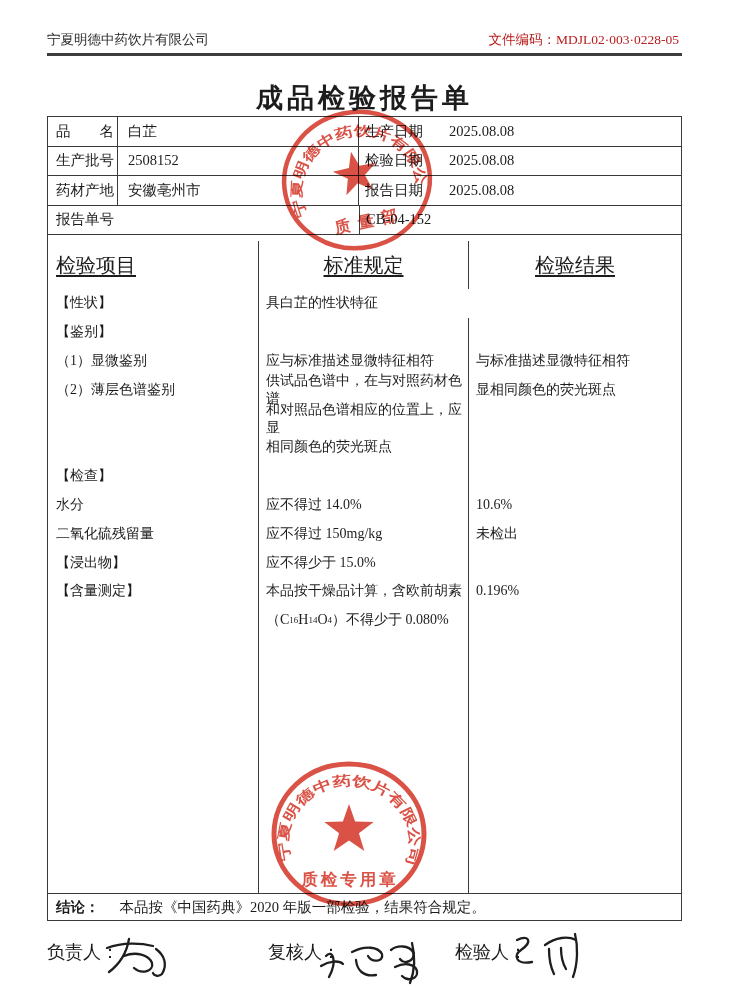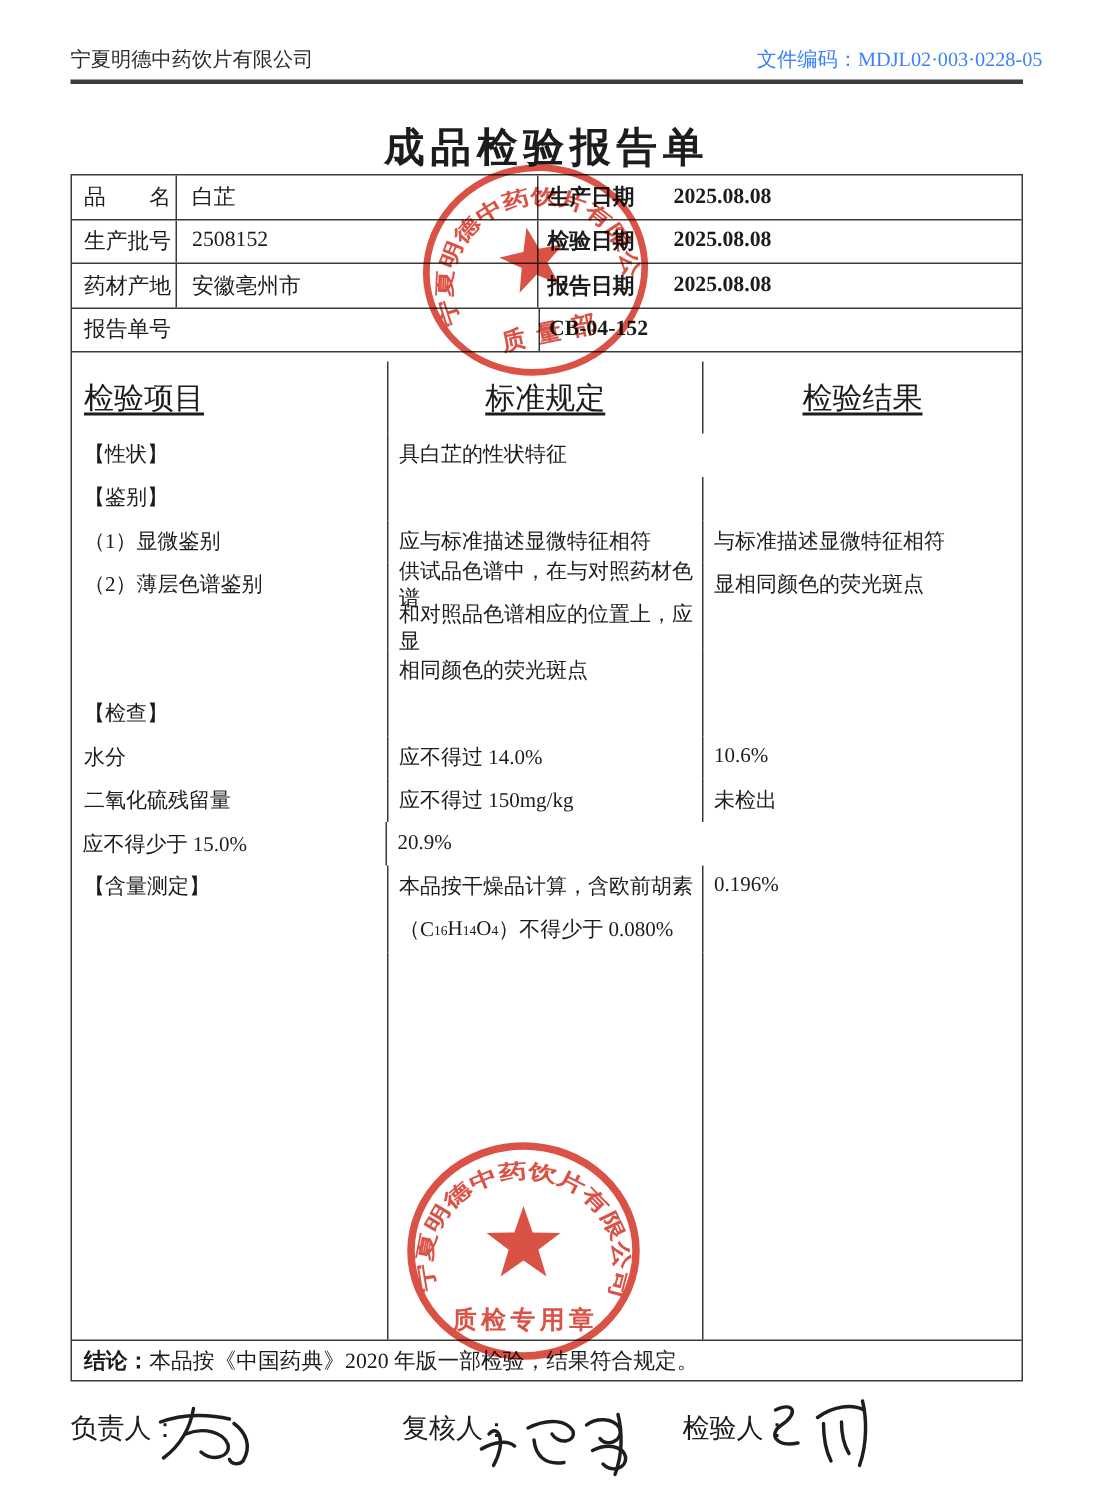--- a/index.html
+++ b/index.html
@@ -4,51 +4,51 @@
 <style>
   * { margin:0; padding:0; box-sizing:border-box; }
   html,body { background:#ffffff; }
   .page {
     position:relative; width:729px; height:1000px; background:#fff;
     font-family:"Liberation Serif","DejaVu Serif",serif;
     color:#1c1c1c; overflow:hidden;
   }
   
   .hdr-left  { position:absolute; left:47px;  top:31px; font-size:13.5px; color:#2b2b2b; }
-  .hdr-right { position:absolute; right:34px; top:31px; font-size:13.5px; color:#3b82f6; }
+  .hdr-right { position:absolute; right:50px; top:31px; font-size:13.5px; color:#b91c1c; }
   .hdr-rule  { position:absolute; left:47px; top:53px; width:635px; height:3px; background:#3d3d3d; }
   .title { position:absolute; left:0; top:80px; width:100%; text-align:center;
            font-size:27px; font-weight:bold; letter-spacing:4px; }
   
   .doc-box {
     position:absolute; left:47px; top:116px; width:635px; height:805px;
     border:1.5px solid #3a3a3a; display:flex; flex-direction:column;
     font-size:14.5px;
   }
   
   .i-row { display:flex; height:29.5px; border-bottom:1px solid #3a3a3a; align-items:stretch; }
   .i-label { width:70px; border-right:1px solid #3a3a3a; padding-left:8px; display:flex; align-items:center; }
   .i-value { width:241px; border-right:1px solid #3a3a3a; padding-left:10px; display:flex; align-items:center; }
-  .i-right { flex:1; padding-left:6px; display:flex; align-items:center;font-weight:bold; }
+  .i-right { flex:1; padding-left:6px; display:flex; align-items:center; }
   .i-rlabel { width:84px; }
   .i-left4 { width:312px; border-right:1px solid #3a3a3a; padding-left:8px; display:flex; align-items:center; }
   
   .m-sec { flex:1; display:flex; flex-direction:column; font-size:14px; }
   .m-row { display:flex; height:28.8px; align-items:center; }
   .m-row.hdr { height:54px; align-items:flex-start; padding-top:6px; font-size:20px; }
   .m-c1 { width:211px; padding-left:8px;  border-right:1px solid #3a3a3a; align-self:stretch; display:flex; align-items:center; }
   .m-c2 { width:210px; padding-left:7px;  border-right:1px solid #3a3a3a; align-self:stretch; display:flex; align-items:center; }
   .m-c3 { flex:1;      padding-left:7px;  align-self:stretch; display:flex; align-items:center; }
   .m-row.hdr .m-c2, .m-row.hdr .m-c3 { justify-content:center; padding-left:0; }
   .m-row.fill { flex:1; }
   .uline { text-decoration:underline; text-underline-offset:3px; }
   sub { font-size:9px; }
   
   .concl { border-top:1px solid #3a3a3a; height:27px; display:flex; align-items:center;
-           padding-left:8px; font-size:14.5px; }
+           padding-left:8px; font-size:14.5px;gap:20px; }
   .concl b { font-weight:bold; }
   
   .sig-label { position:absolute; font-size:18px; }
   .sig-svg { position:absolute; }
   .sig-svg path { stroke:#1e1e1e; stroke-width:2.3; fill:none; stroke-linecap:round; stroke-linejoin:round; }
   
   .stamp { position:absolute; opacity:0.88; mix-blend-mode:multiply; }
   .stamp text { font-family:"Liberation Serif","DejaVu Serif",serif; font-weight:bold; }
 </style>
 </head>
@@ -143,22 +143,22 @@
         <div class="m-c1">水分</div>
         <div class="m-c2">应不得过 14.0%</div>
         <div class="m-c3">10.6%</div>
       </div>
       <div class="m-row">
         <div class="m-c1">二氧化硫残留量</div>
         <div class="m-c2">应不得过 150mg/kg</div>
         <div class="m-c3">未检出</div>
       </div>
       <div class="m-row">
+        <div class="m-c1">【浸出物】</div>
         <div class="m-c2">应不得少于 15.0%</div>
-        <div class="m-c3">20.9%</div>
       </div>
       <div class="m-row">
         <div class="m-c1">【含量测定】</div>
         <div class="m-c2">本品按干燥品计算，含欧前胡素</div>
         <div class="m-c3">0.196%</div>
       </div>
 
       <div class="m-row">
         <div class="m-c1"></div>
         <div class="m-c2">

